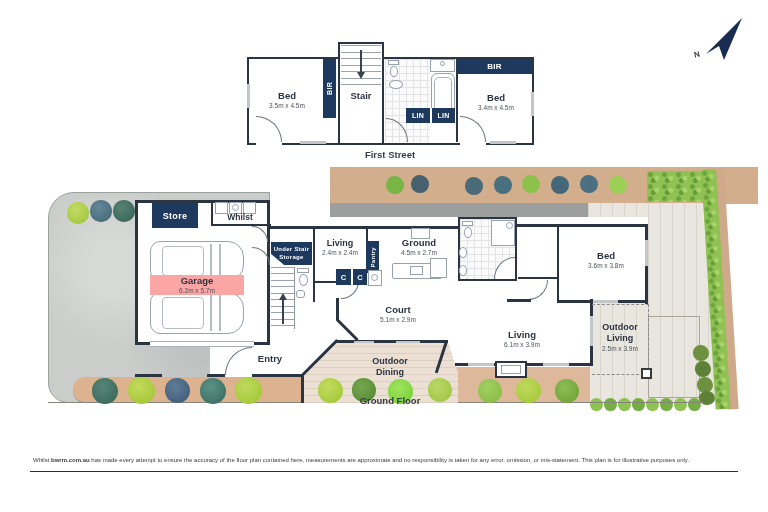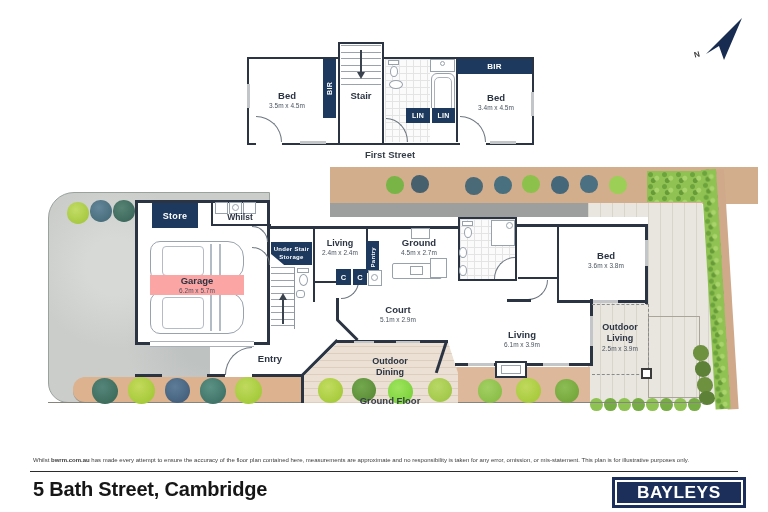--- a/index.html
+++ b/index.html
@@ -293,20 +293,14 @@
     <span>Outdoor</span><br>
     <span>Living</span>
     <span class="dm">2.5m x 3.9m</span></div>
 
   <div class="a cap" style="left:323px;top:395px;width:134px">Ground Floor</div>
 
   <div class="a" style="left:33px;top:457px;width:702px;font-size:6px;color:#3c3c3c">
     <span>Whilst </span><b>bwrm.com.au</b><span> has made every attempt to ensure the accuracy of the floor plan contained here, measurements are approximate and no responsibility is taken for any error, omission, or mis-statement. This plan is for illustrative purposes only.</span>
   </div>
   <div class="a" style="left:30px;top:471px;width:708px;height:1px;background:#2b2b2b"></div>
-  <div class="a" style="left:33px;top:478px;width:420px;font-size:20px;font-weight:bold;color:#161616;letter-spacing:-0.2px">5 Bath Street, Cambridge</div>
-  <div class="a" style="left:612px;top:477px;width:134px;height:31px;background:#1b2f5a;padding:3px">
-    <div style="box-sizing:border-box;width:100%;height:100%;border:2px solid #fff;display:flex;align-items:center;justify-content:center">
-      <span style="color:#fff;font-size:16px;font-weight:800;letter-spacing:.5px;transform:scaleX(1.08)">BAYLEYS</span>
-    </div>
-  </div>
 
 </div>
 
 </body></html>

